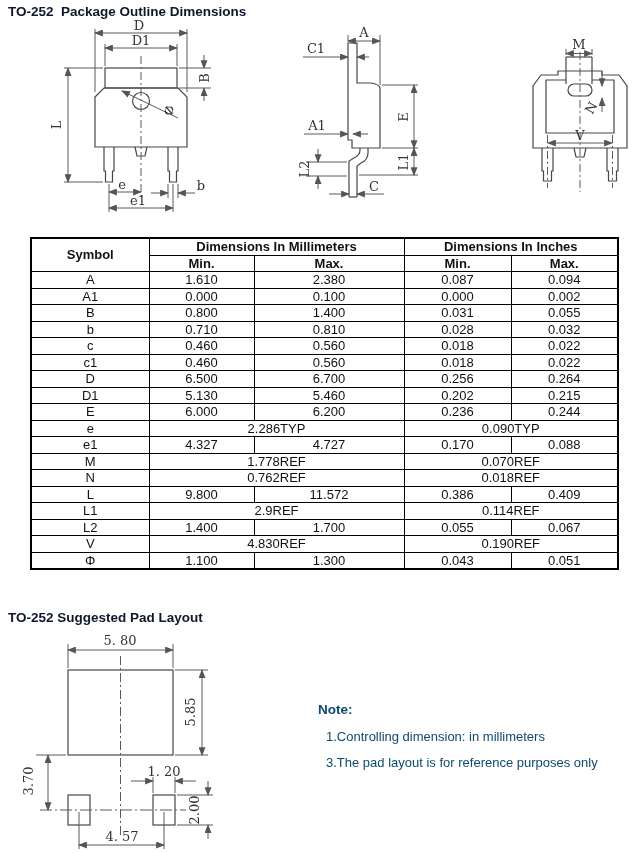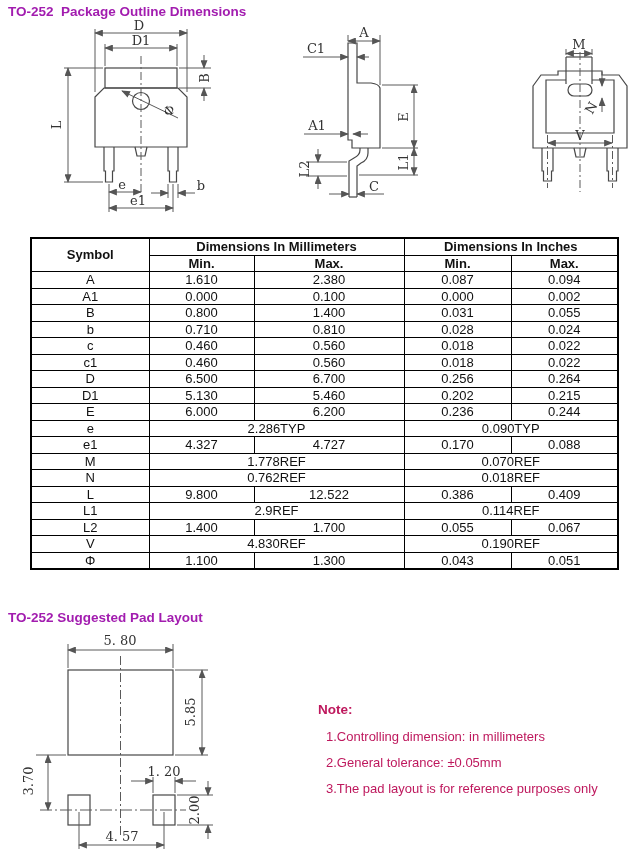--- a/index.html
+++ b/index.html
@@ -1,33 +1,33 @@
 <!DOCTYPE html>
 <html><head>
 <meta charset="utf-8">
 <style>
   html,body{margin:0;padding:0;background:#fff;}
   .page{position:relative;width:642px;height:853px;background:#fff;overflow:hidden;
         font-family:"Liberation Sans",sans-serif;color:#111;}
-  .heading{position:absolute;font-weight:bold;font-size:13.5px;white-space:pre;color:#a21caf;}
+  .heading{position:absolute;font-weight:bold;font-size:13.5px;white-space:pre;color:#0f172a;}
   #heading-outline{left:8px;top:4px;}
   #heading-pad{left:8px;top:610px;}
   svg{position:absolute;left:0;}
   #fig-top{top:0;}
   #fig-pad{top:628px;}
   svg text{font-family:"DejaVu Serif",serif;font-size:13px;fill:#333;stroke:none;}
   table.dims{position:absolute;left:30px;top:237px;width:587px;border-collapse:collapse;
              table-layout:fixed;font-size:13px;background:#fff;padding-left:14px;}
   table.dims th,table.dims td{border:1.2px solid #000;border-top-width:1.8px;border-bottom-width:1.8px;
              text-align:center;vertical-align:middle;padding:0;height:15.5px;line-height:15.5px;
              overflow:hidden;white-space:nowrap;}
   table.dims{border:2.4px solid #000;}
   table.dims th{font-weight:bold;font-size:13px;}
   td.secL,th.secL{border-left-width:2.4px;}
-  .note{position:absolute;left:313px;top:702px;width:320px;font-size:13px;color:#be185d;}
+  .note{position:absolute;left:313px;top:702px;width:320px;font-size:13px;color:#0c4a6e;}
   .note-title{font-weight:bold;font-size:13.5px;margin:0 0 12px 5px;}
   .note-item{margin:0 0 11px 13px;}
 </style>
 </head>
 <body>
 
 <div class="page">
 
   <div class="heading" id="heading-outline">TO-252  Package Outline Dimensions</div>
 
@@ -208,21 +208,21 @@
           <td>0.800</td>
           <td>1.400</td>
           <td class="secL">0.031</td>
           <td>0.055</td>
         </tr>
         <tr>
           <td>b</td>
           <td>0.710</td>
           <td>0.810</td>
           <td class="secL">0.028</td>
-          <td>0.024</td>
+          <td>0.032</td>
         </tr>
         <tr>
           <td>c</td>
           <td>0.460</td>
           <td>0.560</td>
           <td class="secL">0.018</td>
           <td>0.022</td>
         </tr>
         <tr>
           <td>c1</td>
@@ -270,21 +270,21 @@
           <td colspan="2" class="secL">0.070REF</td>
         </tr>
         <tr>
           <td>N</td>
           <td colspan="2">0.762REF</td>
           <td colspan="2" class="secL">0.018REF</td>
         </tr>
         <tr>
           <td>L</td>
           <td>9.800</td>
-          <td>12.522</td>
+          <td>11.572</td>
           <td class="secL">0.386</td>
           <td>0.409</td>
         </tr>
         <tr>
           <td>L1</td>
           <td colspan="2">2.9REF</td>
           <td colspan="2" class="secL">0.114REF</td>
         </tr>
         <tr>
           <td>L2</td>
@@ -354,17 +354,16 @@
     <text x="195" y="712" text-anchor="middle" font-size="14" transform="rotate(-90 195 712)">5.85</text>
     <text x="33" y="781" text-anchor="middle" font-size="14" transform="rotate(-90 33 781)">3.70</text>
     <text x="164" y="776" text-anchor="middle" font-size="14">1. 20</text>
     <text x="199" y="810" text-anchor="middle" font-size="14" transform="rotate(-90 199 810)">2.00</text>
     <text x="122" y="841" text-anchor="middle" font-size="14.5">4. 57</text>
   </svg>
 
   <div class="note">
     <div class="note-title">Note:</div>
     <div class="note-item">1.Controlling dimension: in millimeters</div>
-    <div class="note-item">2.General tolerance: ±0.05mm</div>
     <div class="note-item">3.The pad layout is for reference purposes only</div>
   </div>
 
 </div>
 
 </body></html>

